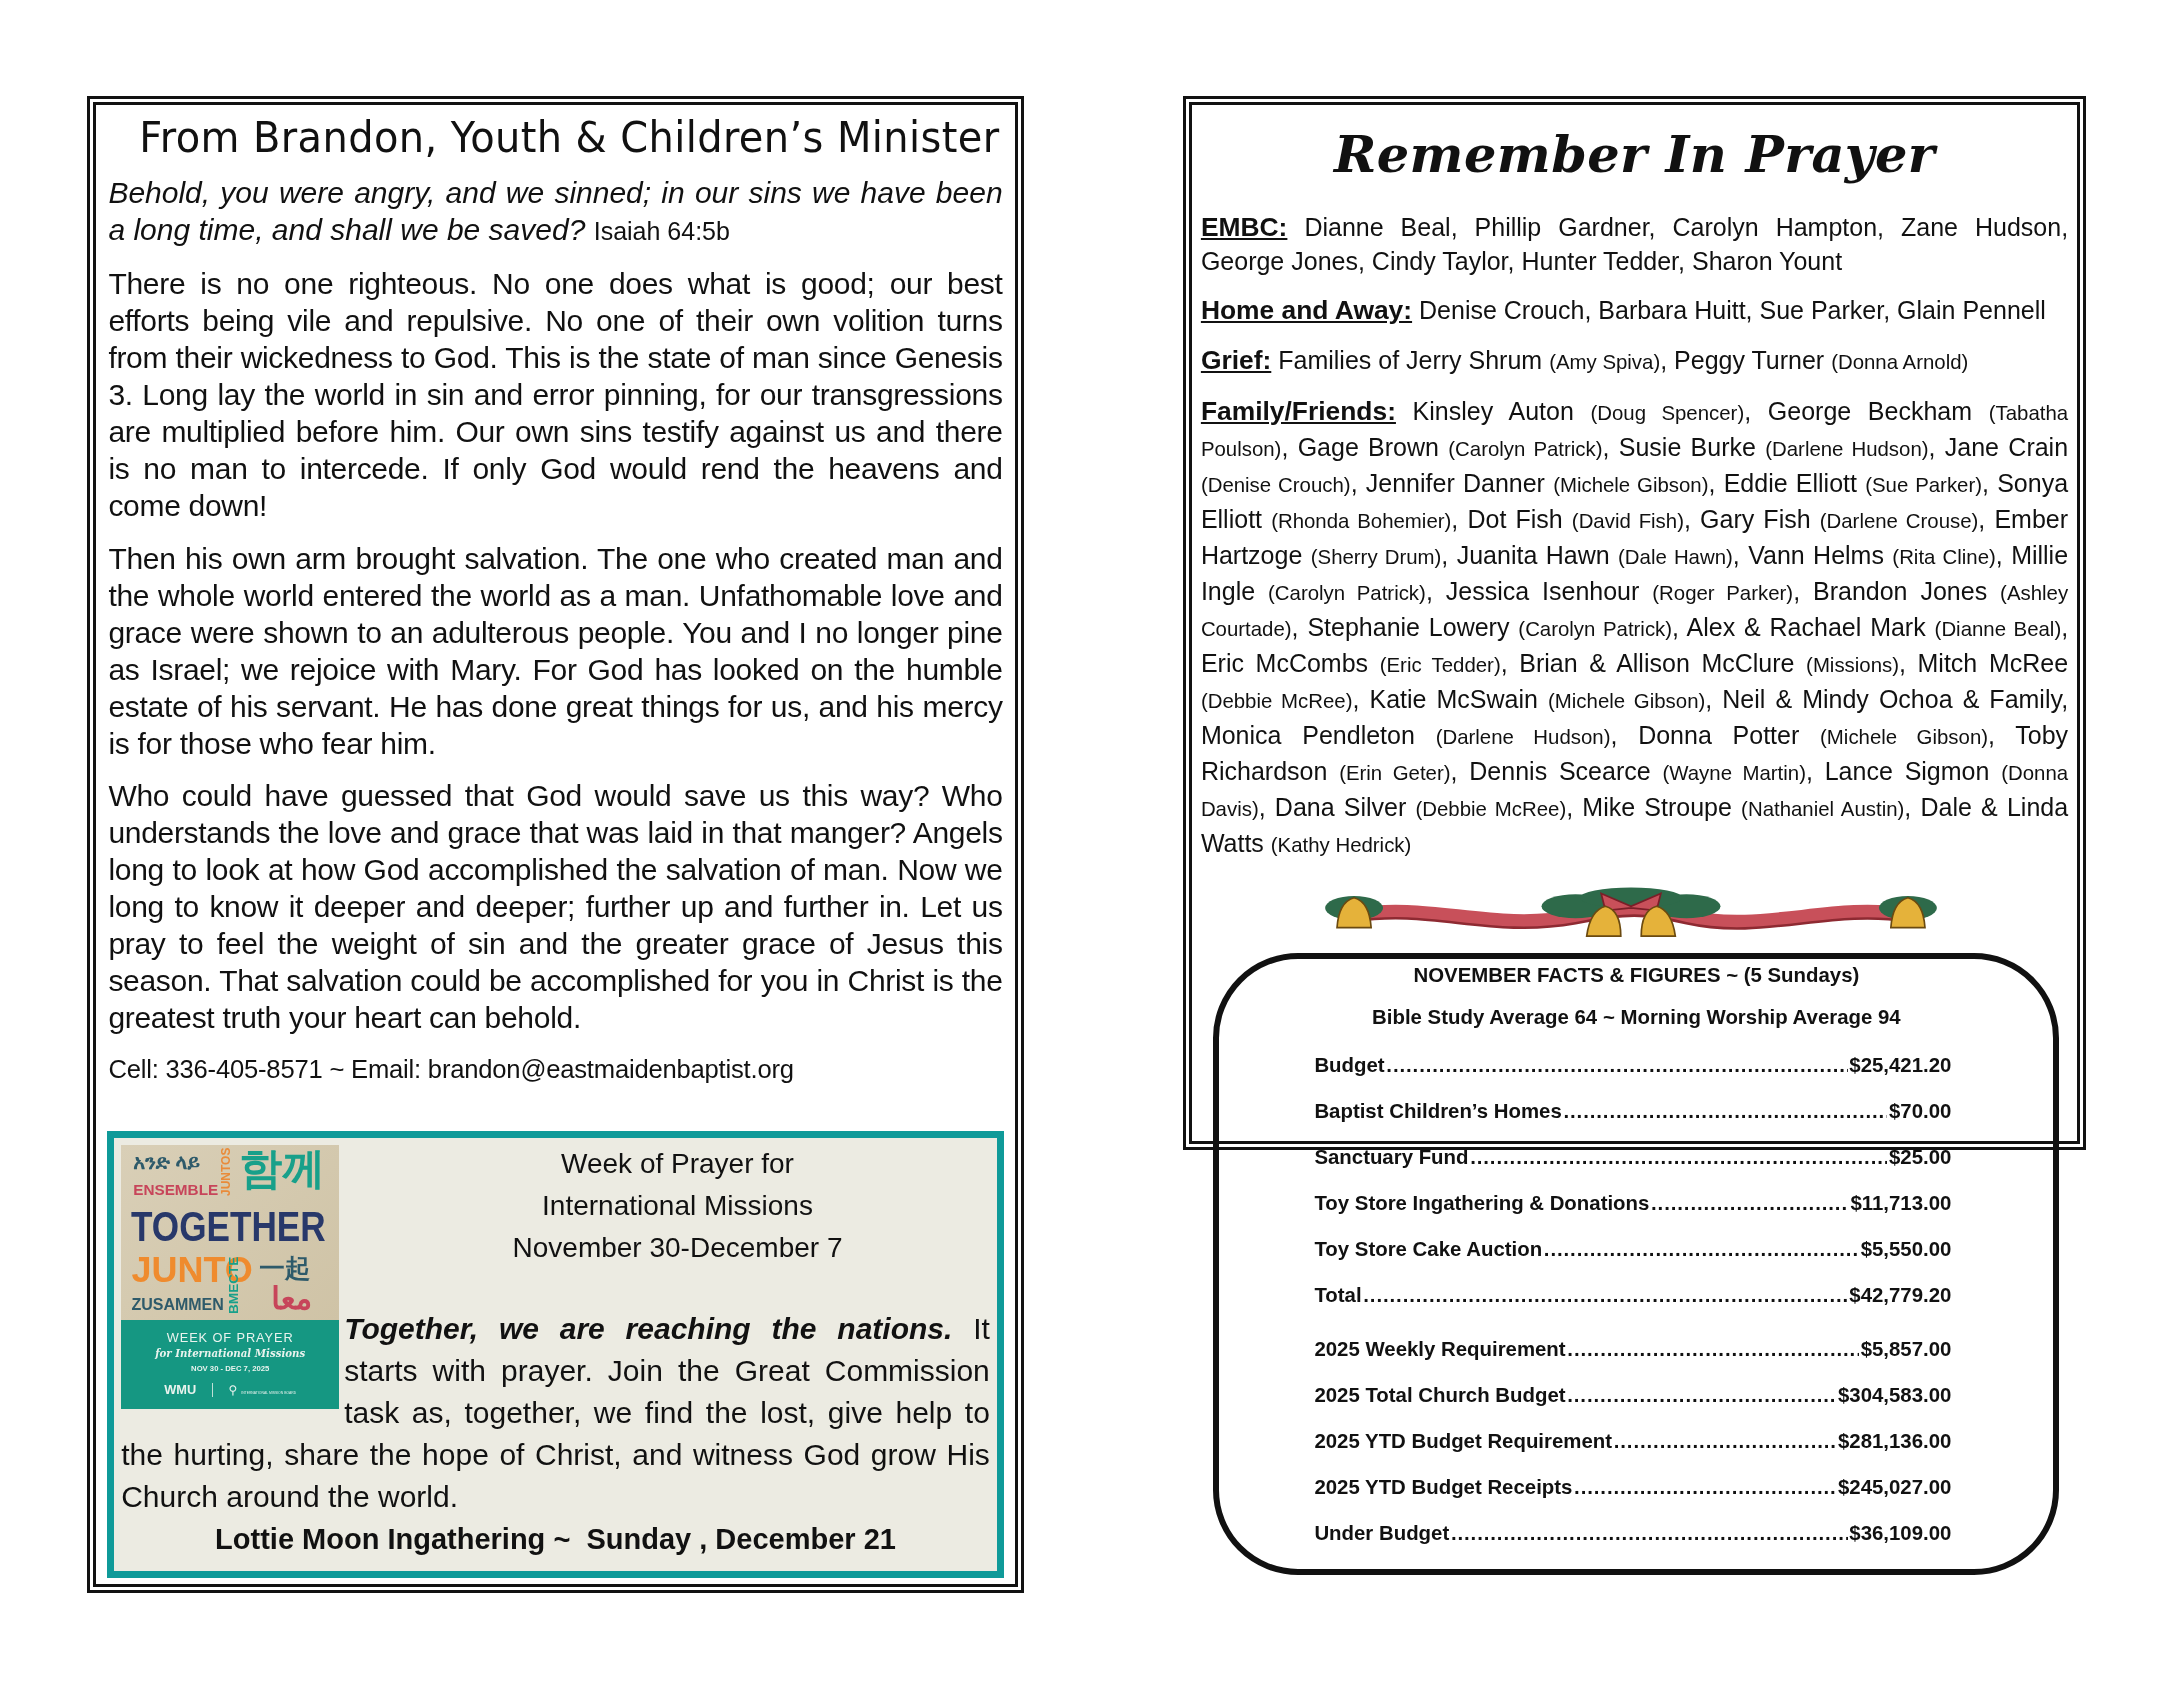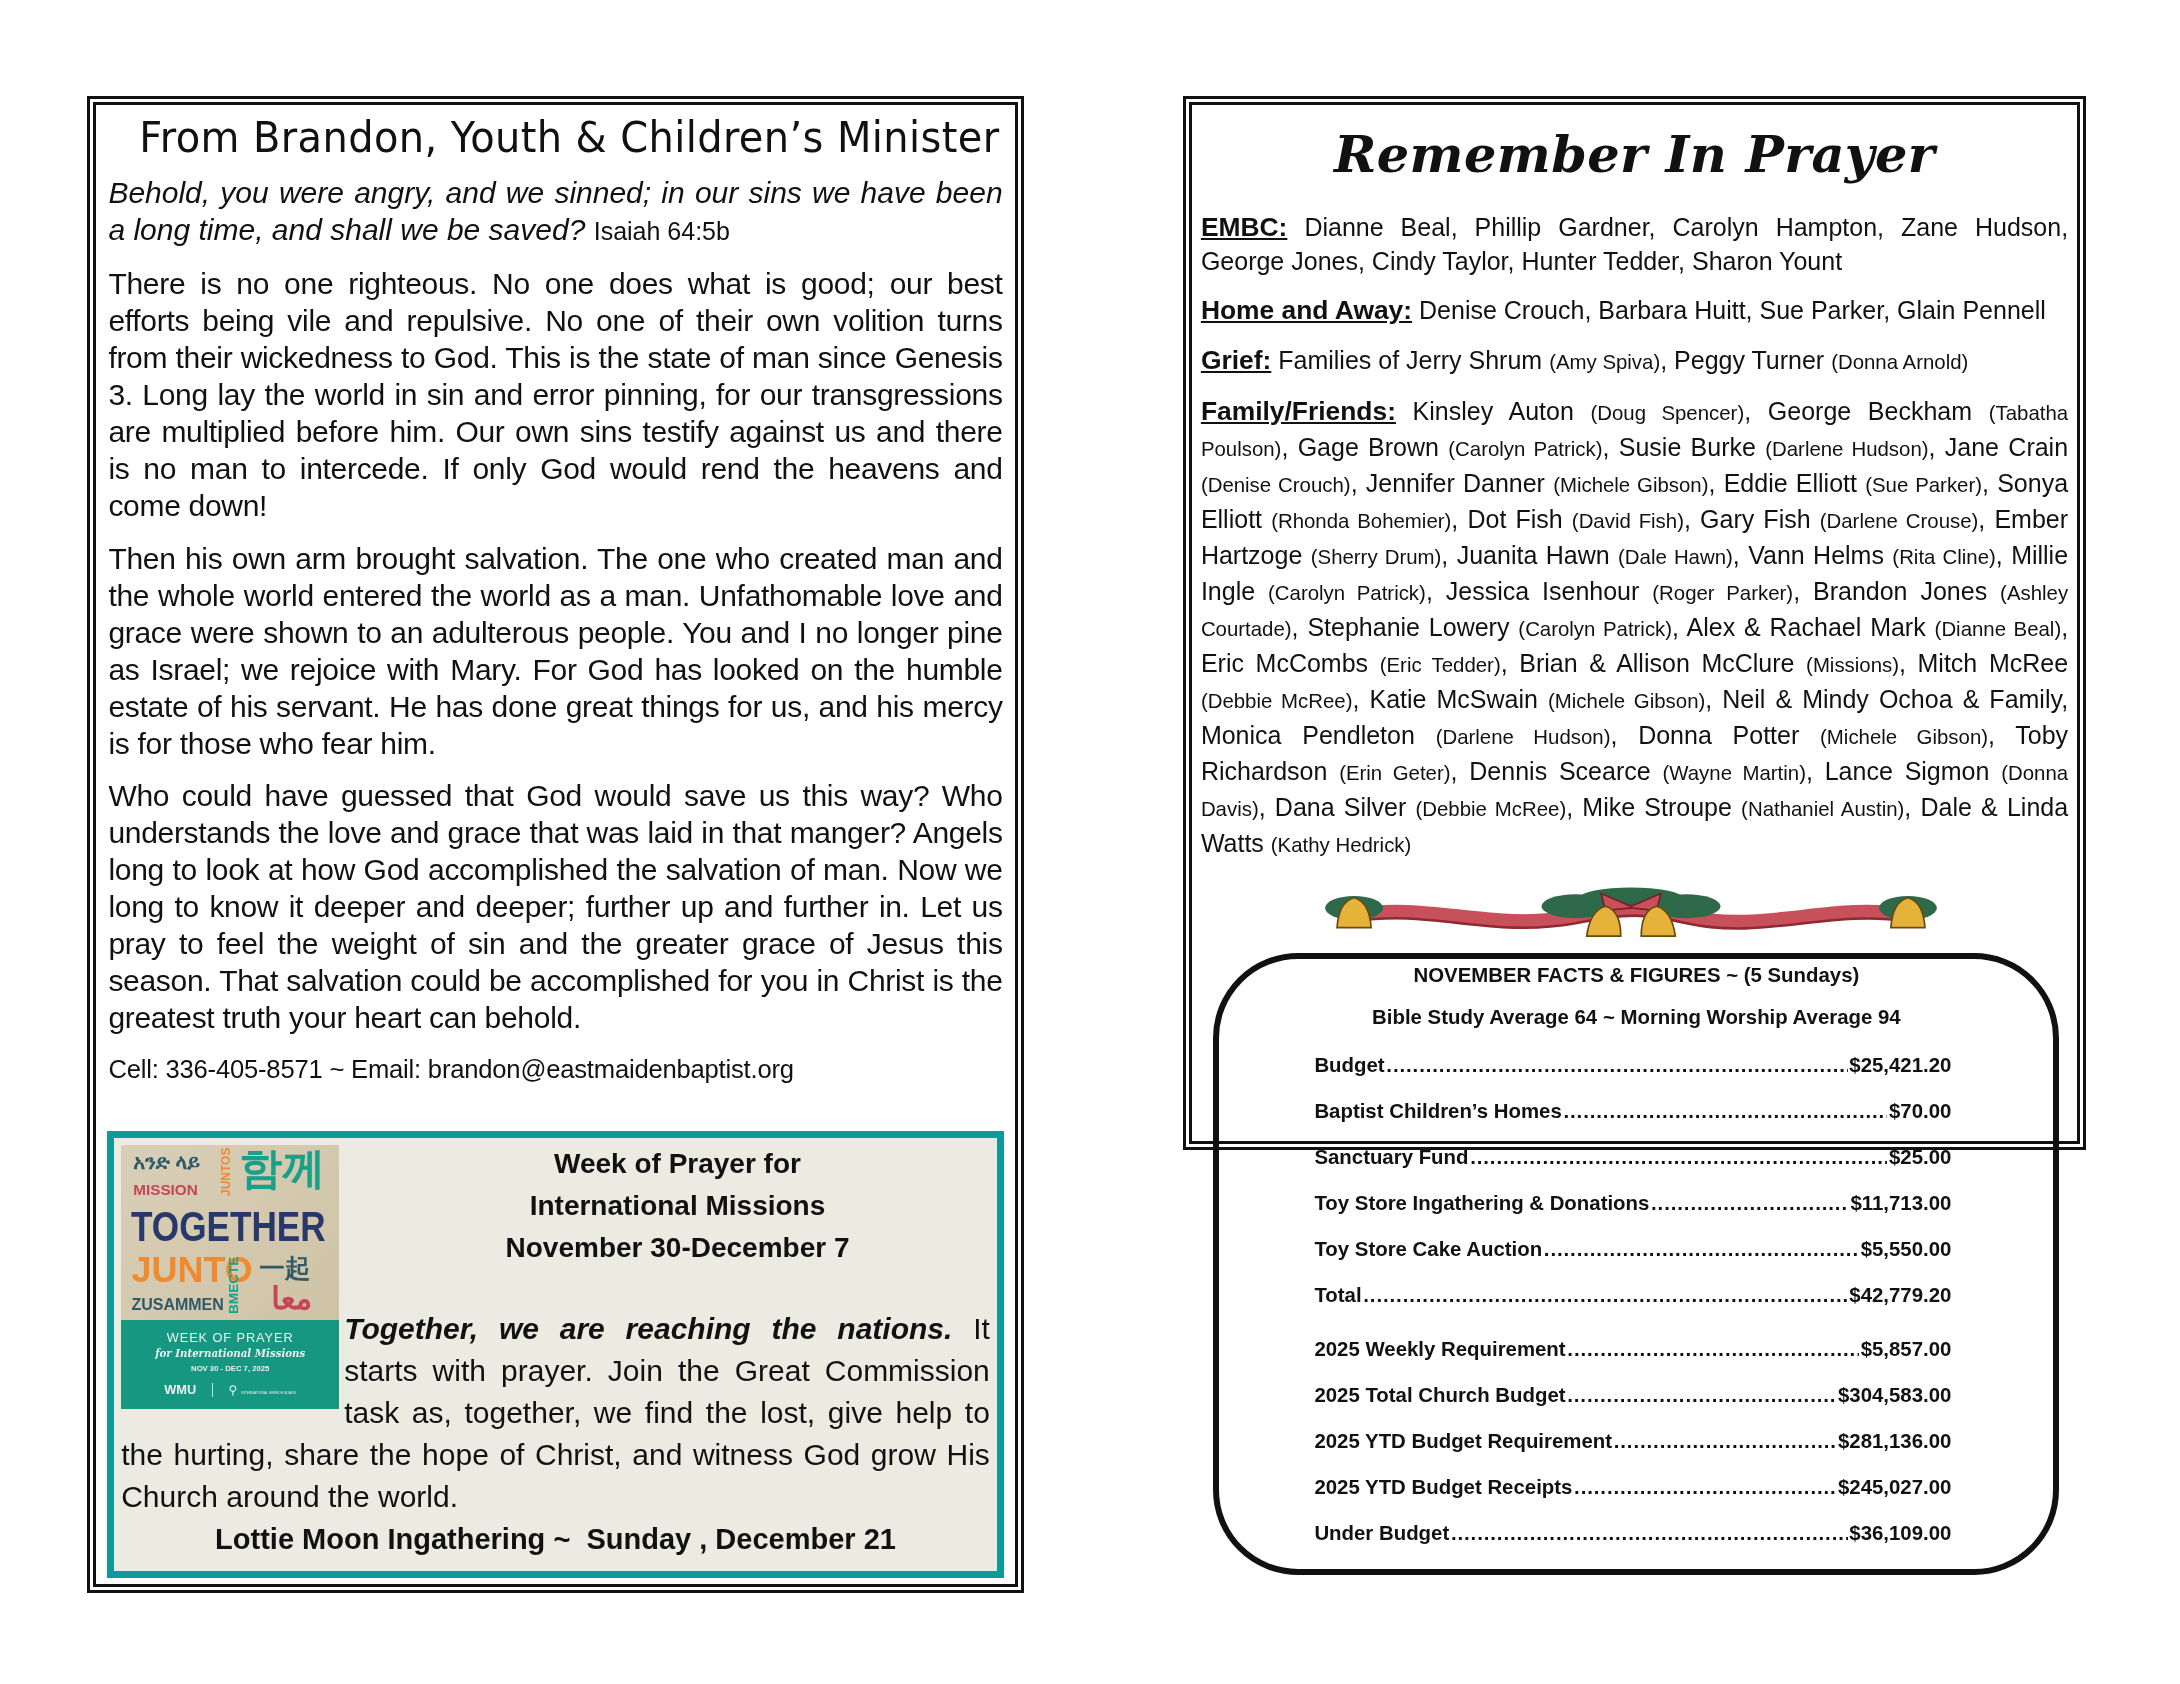--- a/index.html
+++ b/index.html
@@ -17,21 +17,21 @@
   .verse { font-style: italic; font-size: 30px; line-height: 37px; margin-top: 12px; text-align: justify; transform: scaleX(1); }
   .verse .ref { font-style: normal; font-size: 25px; }
   .body-p { font-size: 30px; line-height: 37px; text-align: justify; margin: 15.3px 0 0 0; letter-spacing: -0.3px; }
   .contact { font-size: 25.6px; margin-top: 19px; letter-spacing: -0.2px; }
 
   .wop-box { position: absolute; left: 11px; right: 11px; top: 1026px; height: 447px; box-sizing: border-box; border: 7.7px solid #0f9a99; background: #ecebe2; }
   .wop-img { position: absolute; left: 6.8px; top: 6.8px; width: 218px; height: 264px; background: #d7ccb2; overflow: hidden; }
   .wop-img-top { position: absolute; left: 0; top: 0; width: 100%; height: 175px; background: linear-gradient(135deg,#d9cfb7,#cfc3a6); }
   .wop-img-bottom { position: absolute; left: 0; bottom: 0; width: 100%; height: 89px; background: #159782; color: #e9f3ee; text-align: center; }
   .w1 { position:absolute; font-family: "Liberation Sans", sans-serif; font-weight: bold; line-height: 1; transform-origin: left top; }
-  .wop-heading { position: absolute; left: 244px; right: 0; top: 4.3px; text-align: center; font-weight: bold; font-size: 28px; line-height: 42px; }
+  .wop-heading { position: absolute; left: 244px; right: 0; top: 4.3px; text-align: center; font-weight: normal; font-size: 28px; line-height: 42px; }
   .wop-text { position: absolute; left: 6.8px; right: 6.8px; top: 170px; font-size: 30px; line-height: 42px; text-align: justify; }
   .wop-float { float: left; width: 223px; height: 102px; }
   .wop-text b i { font-weight: bold; }
   .lottie { position: absolute; left: 0; right: 0; bottom: 15.3px; text-align: center; font-weight: bold; font-size: 29px; }
 
   
   .rp-content { position: absolute; left: 8.5px; right: 8.5px; top: 0; }
   .rp-title { font-family: "DejaVu Serif", serif; font-style: italic; font-weight: bold; font-size: 51px; text-align: center; margin-top: 19px; letter-spacing: 0.4px; }
   .prayer-p { font-size: 25px; line-height: 34px; text-align: justify; margin: 15.3px 0 0 0; }
   .prayer-p .cat { font-weight: bold; text-decoration: underline; font-size: 26.4px; }
@@ -63,21 +63,21 @@
       <p class="body-p">There is no one righteous. No one does what is good; our best efforts being vile and repulsive. No one of their own volition turns from their wickedness to God. This is the state of man since Genesis 3. Long lay the world in sin and error pinning, for our transgressions are multiplied before him. Our own sins testify against us and there is no man to intercede. If only God would rend the heavens and come down!</p>
       <p class="body-p">Then his own arm brought salvation. The one who created man and the whole world entered the world as a man. Unfathomable love and grace were shown to an adulterous people. You and I no longer pine as Israel; we rejoice with Mary. For God has looked on the humble estate of his servant. He has done great things for us, and his mercy is for those who fear him.</p>
       <p class="body-p">Who could have guessed that God would save us this way? Who understands the love and grace that was laid in that manger? Angels long to look at how God accomplished the salvation of man. Now we long to know it deeper and deeper; further up and further in. Let us pray to feel the weight of sin and the greater grace of Jesus this season. That salvation could be accomplished for you in Christ is the greatest truth your heart can behold.</p>
       <div class="contact">Cell: 336-405-8571 ~ Email: brandon@eastmaidenbaptist.org</div>
     </div>
 
     <div class="wop-box">
       <div class="wop-img">
         <div class="wop-img-top">
           <span class="w1" style="left:12px;top:6.8px;font-size:20.4px;color:#2e5a6a;">አንድ ላይ</span>
-          <span class="w1" style="left:12px;top:37px;font-size:15.3px;color:#c7455a;">MISSION</span>
+          <span class="w1" style="left:12px;top:37px;font-size:15.3px;color:#c7455a;">ENSEMBLE</span>
           <span class="w1" style="left:99px;top:51px;font-size:12px;color:#e98b3a;transform:rotate(-90deg);">JUNTOS</span>
           <span class="w1" style="left:118px;top:1.7px;font-size:43px;color:#18a08a;">함께</span>
           <span class="w1" style="left:10.2px;top:60px;font-size:37px;color:#28386a;transform:scaleX(0.95) scaleY(1.15);">TOGETHER</span>
           <span class="w1" style="left:10.2px;top:106px;font-size:36px;color:#ef8b2e;transform:scaleY(1.05);">JUNTO</span>
           <span class="w1" style="left:106px;top:169px;font-size:13.6px;color:#18a08a;transform:rotate(-90deg);">BMECTE</span>
           <span class="w1" style="left:138px;top:111px;font-size:25.6px;color:#2e5a6a;">一起</span>
           <span class="w1" style="left:10.2px;top:152px;font-size:16px;color:#2e5a6a;">ZUSAMMEN</span>
           <span class="w1" style="left:150px;top:138px;font-size:31px;color:#c7455a;">معا</span>
         </div>
         <div class="wop-img-bottom">

